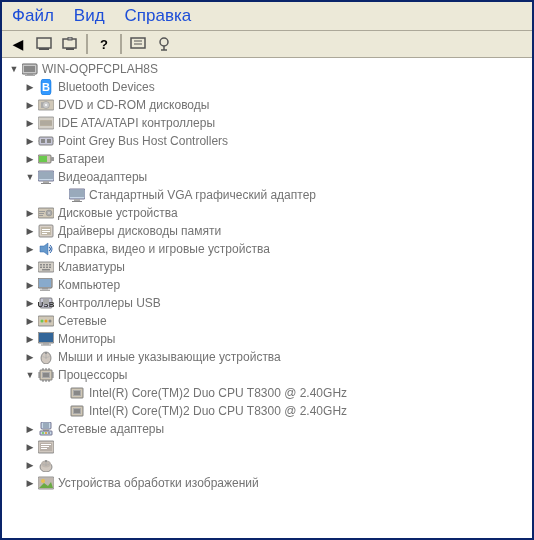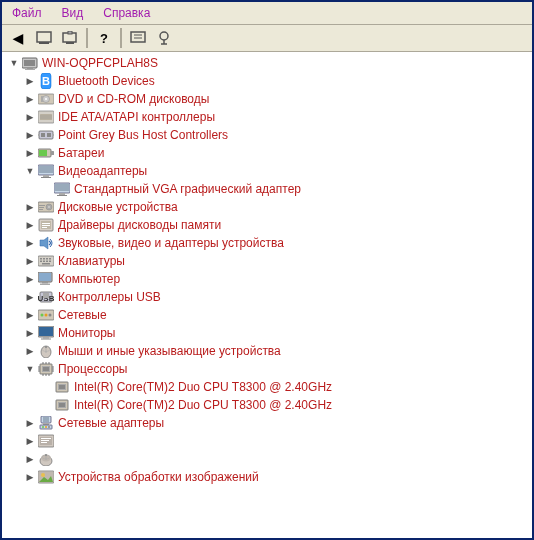--- a/index.html
+++ b/index.html
@@ -23,22 +23,22 @@
       background: #ece9d8;
       display: flex;
       align-items: center;
       padding: 2px 4px;
       border-bottom: 1px solid #aca899;
       gap: 8px;
     }
     .menu-item {
       padding: 2px 6px;
       cursor: pointer;
-      font-size: 12px;
-      color: #a21caf;
+      font-size: 17px;
+      color: #1d4ed8;
     }
     .toolbar {
       display: flex;
       align-items: center;
       padding: 2px 4px;
       border-bottom: 1px solid #aca899;
       background: #ece9d8;
       gap: 2px;
     }
     .toolbar-btn {
@@ -87,27 +87,27 @@
       width: 16px;
       height: 16px;
       display: flex;
       align-items: center;
       justify-content: center;
       flex-shrink: 0;
       margin-right: 2px;
     }
     .item-text {
       font-size: 12px;
-      color: #b91c1c;
+      color: #737373;
       padding-left: 2px;
     }
     
     .indent-0 { padding-left: 4px; }
     .indent-1 { padding-left: 20px; }
-    .indent-2 { padding-left: 36px; }
+    .indent-2 { padding-left: 51px; }
   </style>
 </head>
 <body>
 
 <div class="window">
 
   <div class="menubar">
     <span class="menu-item">Файл</span>
     <span class="menu-item">Вид</span>
     <span class="menu-item">Справка</span>
@@ -282,21 +282,21 @@
 
     <div class="tree-item indent-1">
       <div class="expander">▶</div>
       <div class="icon-box">
         <svg width="16" height="14" viewBox="0 0 16 14">
           <polygon points="2,4 6,4 10,1 10,13 6,10 2,10" fill="#6699cc" stroke="#3366aa" stroke-width="0.5"></polygon>
           <path d="M11,5 Q14,7 11,9" fill="none" stroke="#3366aa" stroke-width="1.2"></path>
           <path d="M12,3 Q16,7 12,11" fill="none" stroke="#3366aa" stroke-width="1"></path>
         </svg>
       </div>
-      <span class="item-text">Звуковые, видео и адаптеры устройства</span>
+      <span class="item-text">Справка, видео и игровые устройства</span>
     </div>
 
     <div class="tree-item indent-1">
       <div class="expander">▶</div>
       <div class="icon-box">
         <svg width="16" height="14" viewBox="0 0 16 14">
           <rect x="0" y="2" width="16" height="10" rx="1" fill="#d4d0c8" stroke="#777" stroke-width="0.8"></rect>
           <rect x="2" y="4" width="2" height="1.5" rx="0.3" fill="#888"></rect>
           <rect x="5" y="4" width="2" height="1.5" rx="0.3" fill="#888"></rect>
           <rect x="8" y="4" width="2" height="1.5" rx="0.3" fill="#888"></rect>

